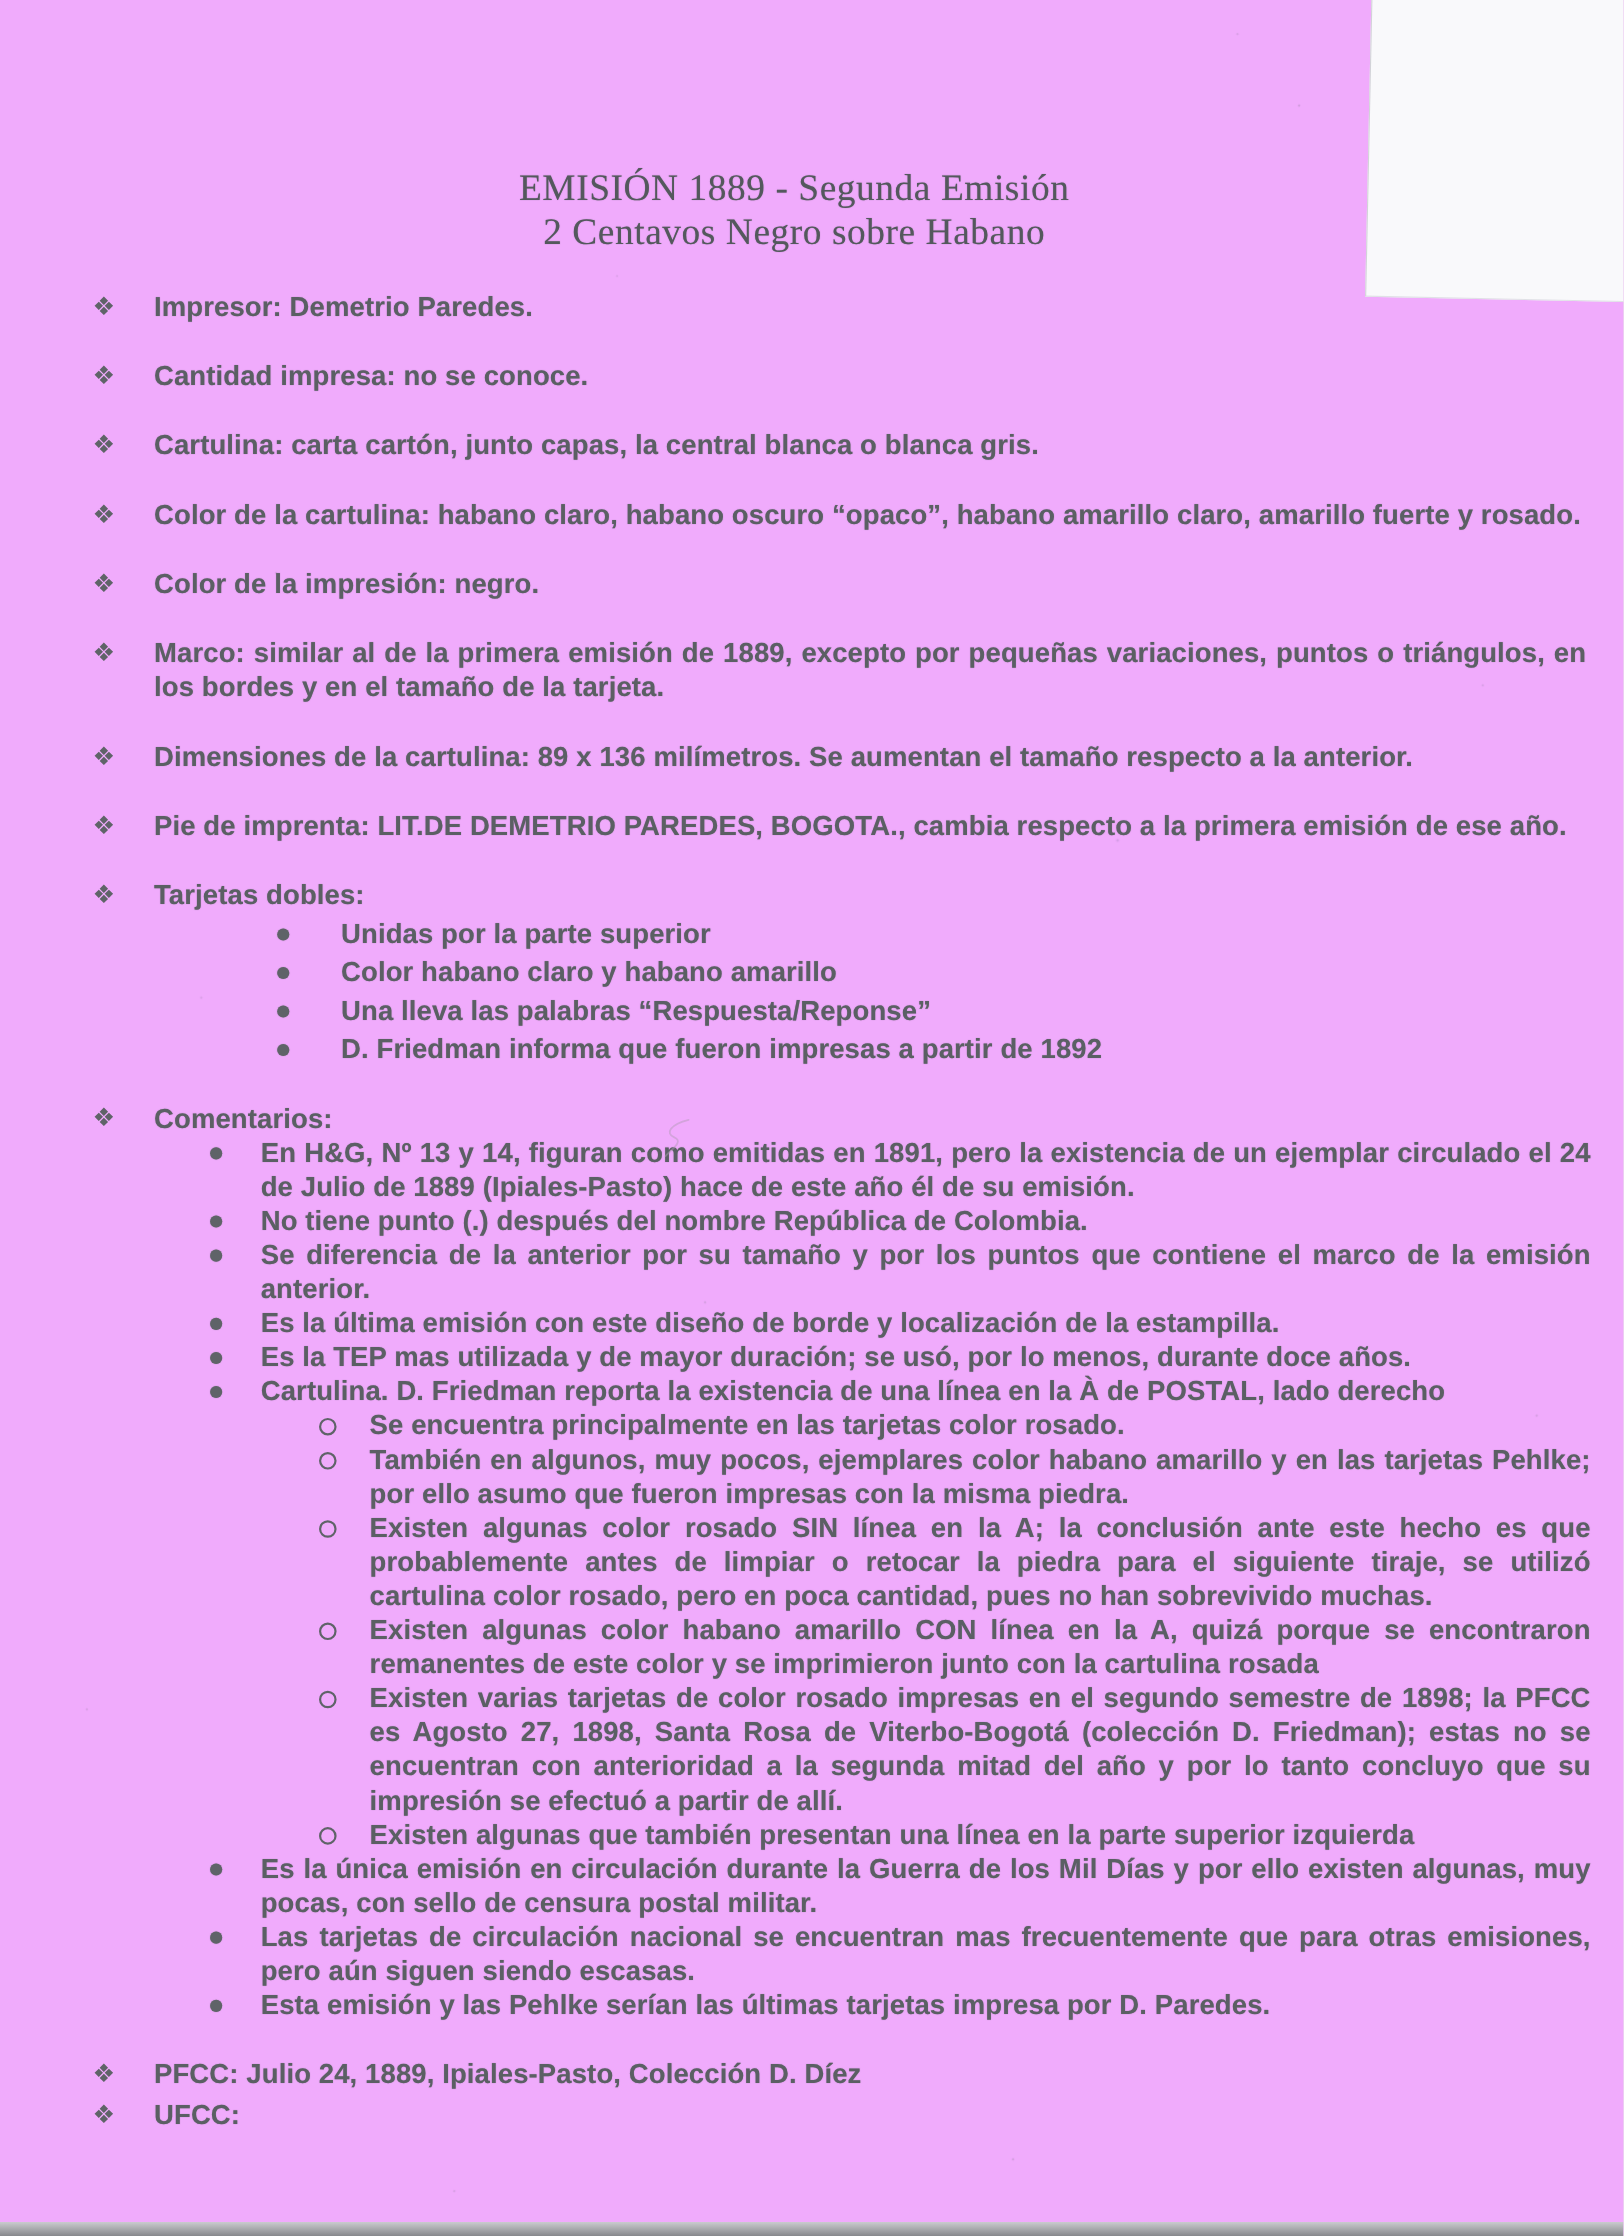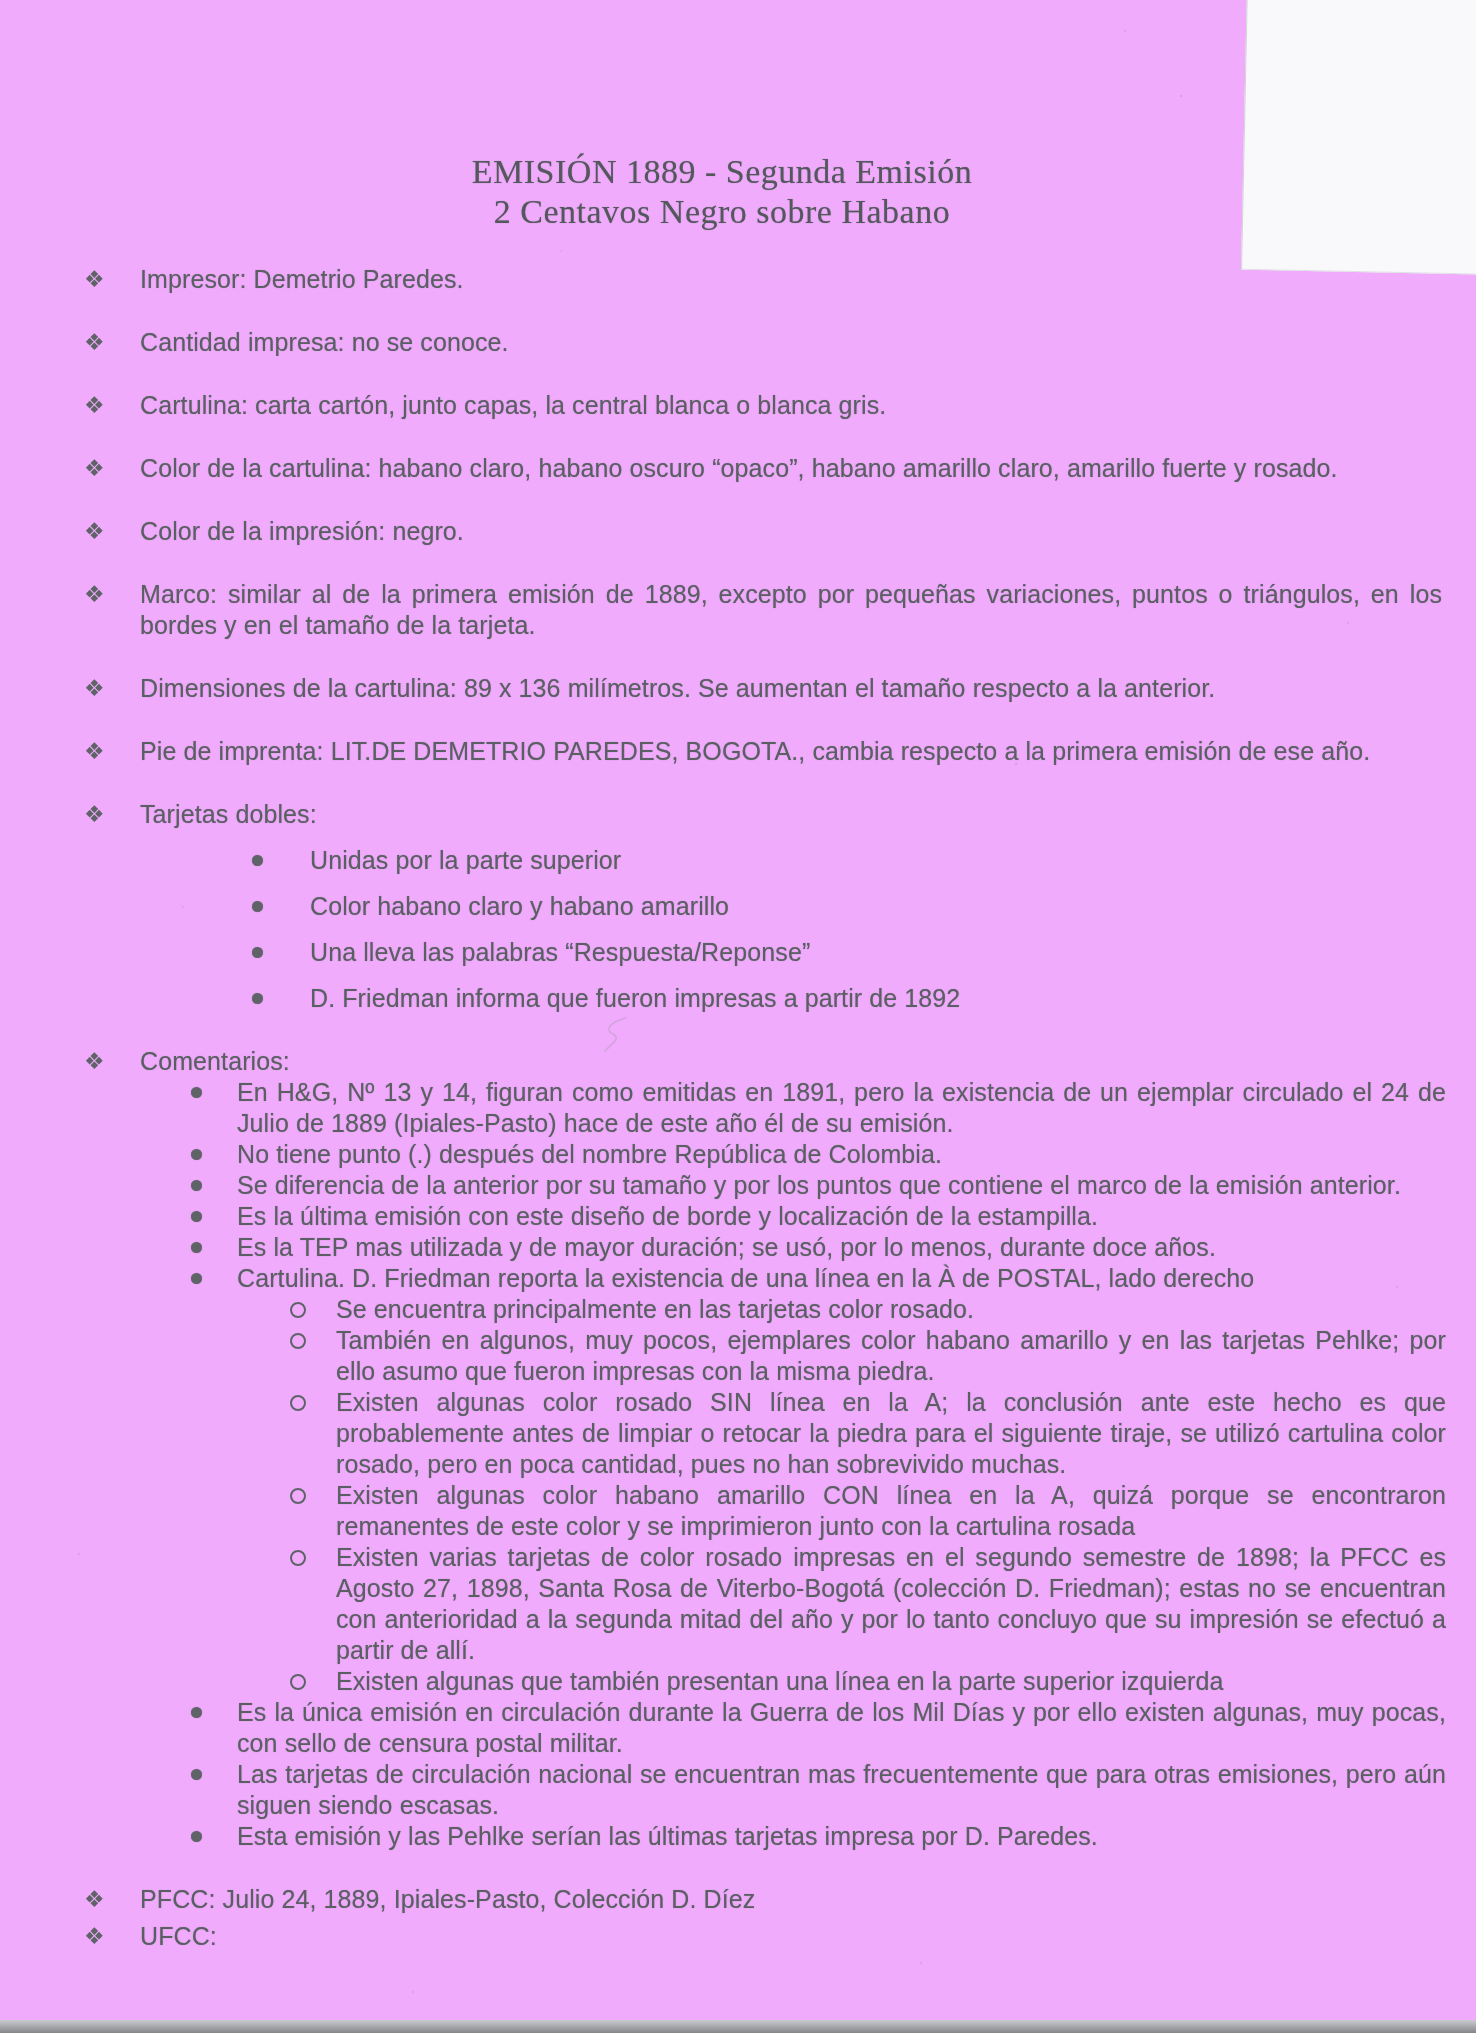--- a/index.html
+++ b/index.html
@@ -35,23 +35,23 @@
   }
   .pencil-mark{ position:absolute; left:598px; top:1016px; opacity:.45; }
 
   .title{ position:relative; left:-16px; padding-top:152px; text-align:center;
     font-family:"Liberation Serif", serif; color:#54585d; }
   .title div{ font-size:34px; line-height:40px; letter-spacing:.5px;
     text-shadow:0 0 1px rgba(84,88,93,.5); }
 
   .list{ position:relative; }
   .li{ position:relative; font-size:25px; line-height:31px; }
-  .li .txt{ text-align:justify; letter-spacing:.1px; text-shadow:0 0 1px rgba(91,95,100,.5); }
+  .li .txt{ text-align:justify; letter-spacing:.1px; text-shadow:0 0 1px rgba(91,95,100,.5);font-weight:bold; }
   .li.diamond  { margin-top:32px; padding:0 34px 0 140px; }
-  .li.dot-deep { margin-top:15px;    padding:0 34px 0 310px; }
+  .li.dot-deep { margin-top:4px;    padding:0 34px 0 310px; }
   .li.dot      { margin-top:0;    padding:0 30px 0 237px; }
   .li.circle   { margin-top:0;    padding:0 30px 0 336px; }
   .li.tight    { margin-top:6px; }
 
   .marker{ position:absolute; }
   .marker.diamond{ left:84px; top:0; font-family:"DejaVu Sans", sans-serif;
     font-size:23px; line-height:31px; color:#5f6368; }
   .marker.dot-deep,.marker.dot{ width:11px; height:11px; border-radius:50%;
     background:#5f6368; top:10px; box-shadow:0 0 1px rgba(95,99,104,.6); }
   .marker.dot-deep{ left:252px; }

